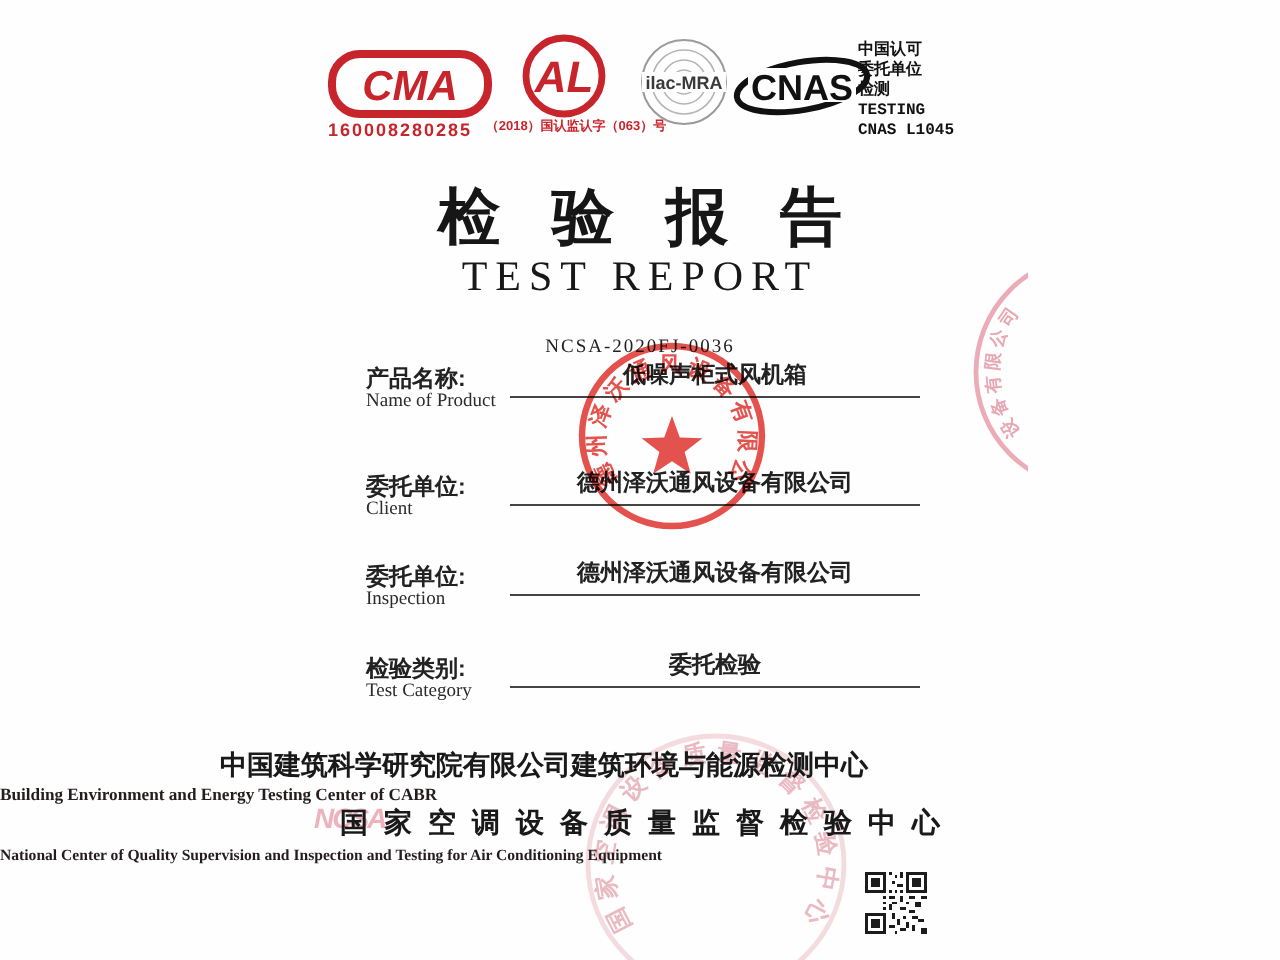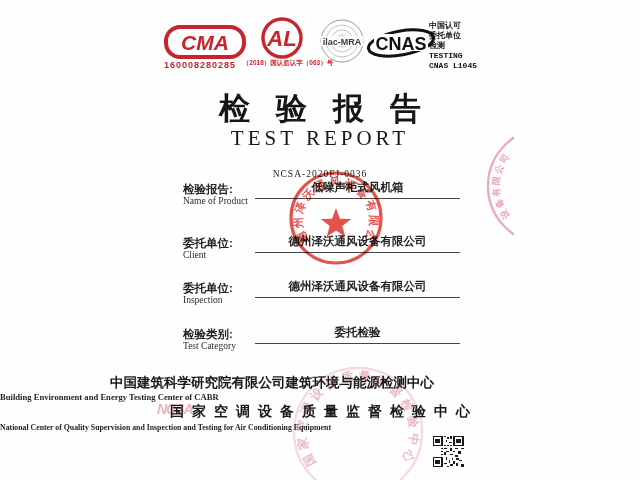--- a/index.html
+++ b/index.html
@@ -81,21 +81,21 @@
       <div>TESTING</div>
       <div>CNAS L1045</div>
     </div>
   </div>
 
   <div class="abs title-zh">检验报告</div>
   <div class="abs title-en serif">TEST REPORT</div>
   <div class="abs report-no serif">NCSA-2020FJ-0036</div>
 
   <div class="abs frow" style="top:182px">
-    <span class="flz">检验报告:</span>
+    <span class="flz">产品名称:</span>
     <span class="fle serif">Name of Product</span>
     <span class="fval">低噪声柜式风机箱</span>
   </div>
   <div class="abs frow" style="top:236px">
     <span class="flz">委托单位:</span>
     <span class="fle serif">Client</span>
     <span class="fval">德州泽沃通风设备有限公司</span>
   </div>
   <div class="abs frow" style="top:281px">
     <span class="flz">委托单位:</span>

